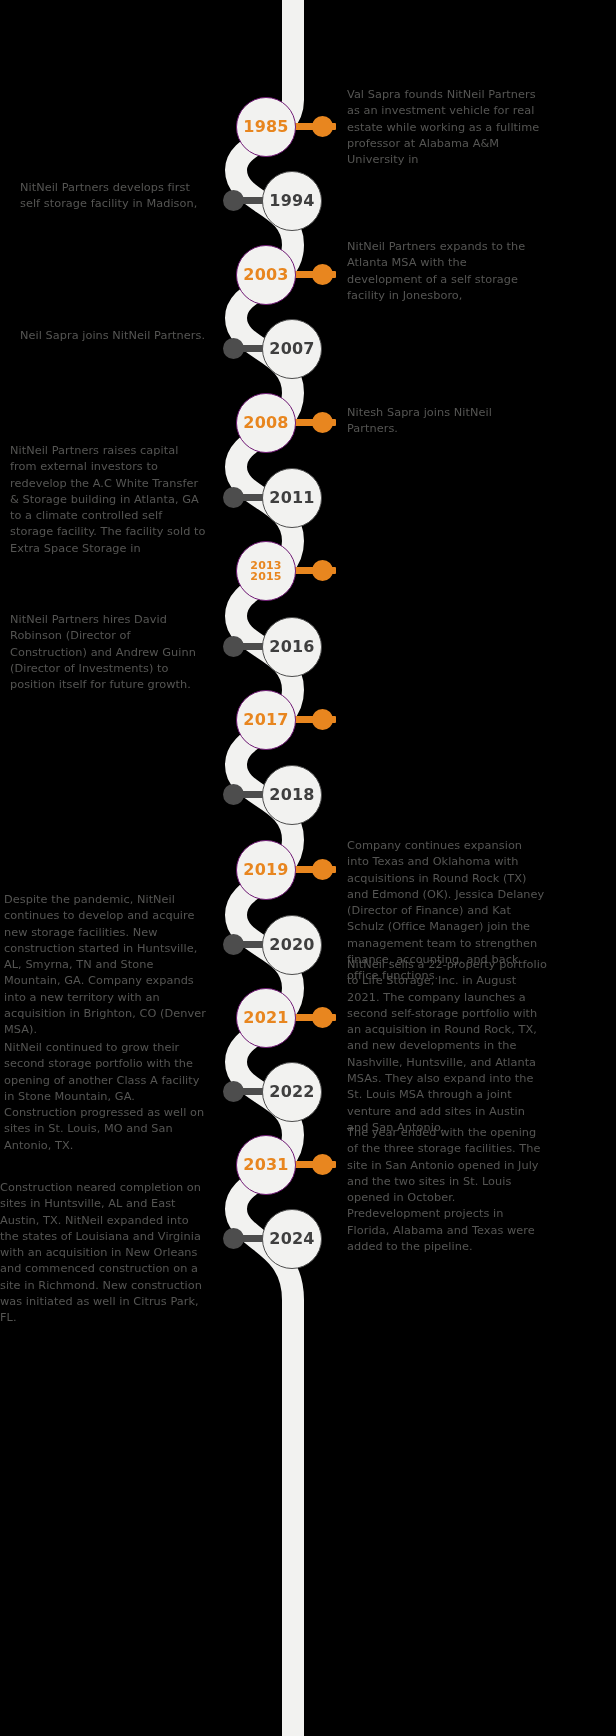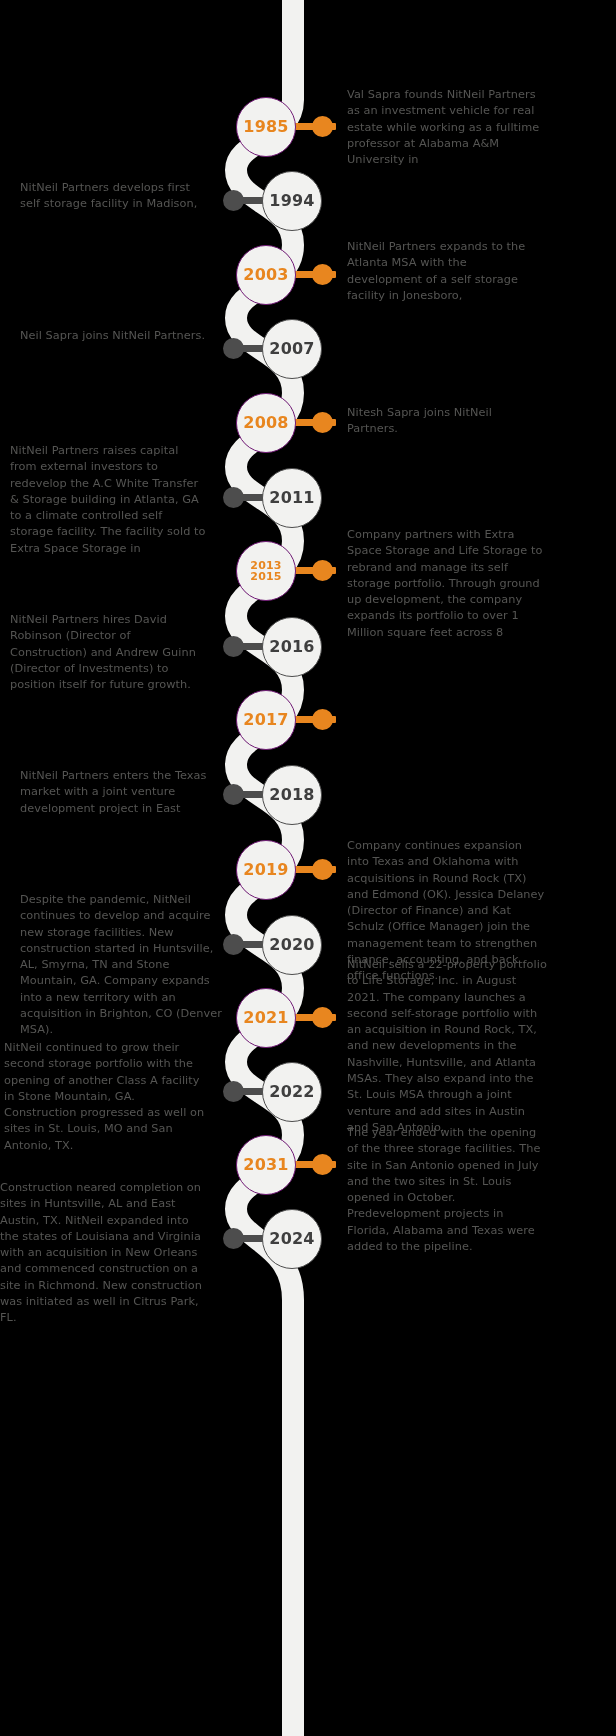--- a/index.html
+++ b/index.html
@@ -109,55 +109,53 @@
     <span class="yr">2011</span>
   </div>
   <div class="blurb left" style="left:10px;top:443px;width:198px;">NitNeil Partners raises capital from external investors to redevelop the A.C White Transfer &amp; Storage building in Atlanta, GA to a climate controlled self storage facility.  The facility sold to Extra Space Storage in</div>
 
   <div class="stalk" style="left:294px;top:567px;width:42px;"></div>
   <div class="knob" style="left:312px;top:560px;"></div>
   <div class="node dual" style="left:236px;top:541px;">
     <span class="yr">2013</span>
     <span class="yr">2015</span>
   </div>
-  <div class="blurb right" style="left:347px;top:527px;width:200px;">Company partners with Extra Space Storage and Life Storage to rebrand and manage its self storage portfolio. Through ground up development, the company expands its portfolio to over 1 Million square feet across 8</div>
 
   <div class="stalk grey" style="left:226px;top:643px;width:42px;"></div>
   <div class="knob grey" style="left:223px;top:636px;"></div>
   <div class="node grey" style="left:262px;top:617px;">
     <span class="yr">2016</span>
   </div>
   <div class="blurb left" style="left:10px;top:612px;width:198px;">NitNeil Partners hires David Robinson (Director of Construction) and Andrew Guinn (Director of Investments) to position itself for future growth.</div>
 
   <div class="stalk" style="left:294px;top:716px;width:42px;"></div>
   <div class="knob" style="left:312px;top:709px;"></div>
   <div class="node" style="left:236px;top:690px;">
     <span class="yr">2017</span>
   </div>
 
   <div class="stalk grey" style="left:226px;top:791px;width:42px;"></div>
   <div class="knob grey" style="left:223px;top:784px;"></div>
   <div class="node grey" style="left:262px;top:765px;">
     <span class="yr">2018</span>
   </div>
-  <div class="blurb left" style="left:20px;top:768px;width:188px;">NitNeil Partners enters the Texas market with a joint venture development project in East</div>
 
   <div class="stalk" style="left:294px;top:866px;width:42px;"></div>
   <div class="knob" style="left:312px;top:859px;"></div>
   <div class="node" style="left:236px;top:840px;">
     <span class="yr">2019</span>
   </div>
   <div class="blurb right" style="left:347px;top:838px;width:200px;">Company continues expansion into Texas and Oklahoma with acquisitions in Round Rock (TX) and Edmond (OK).  Jessica Delaney (Director of Finance) and Kat Schulz (Office Manager) join the management team to strengthen finance, accounting, and back office functions.</div>
 
   <div class="stalk grey" style="left:226px;top:941px;width:42px;"></div>
   <div class="knob grey" style="left:223px;top:934px;"></div>
   <div class="node grey" style="left:262px;top:915px;">
     <span class="yr">2020</span>
   </div>
-  <div class="blurb left" style="left:20px;top:892px;width:204px;">Despite the pandemic, NitNeil continues to develop and acquire new storage facilities.  New construction started in Huntsville, AL, Smyrna, TN and Stone Mountain, GA.   Company expands into a new territory with an acquisition in Brighton, CO (Denver MSA).</div>
+  <div class="blurb left" style="left:4px;top:892px;width:204px;">Despite the pandemic, NitNeil continues to develop and acquire new storage facilities.  New construction started in Huntsville, AL, Smyrna, TN and Stone Mountain, GA.   Company expands into a new territory with an acquisition in Brighton, CO (Denver MSA).</div>
 
   <div class="stalk" style="left:294px;top:1014px;width:42px;"></div>
   <div class="knob" style="left:312px;top:1007px;"></div>
   <div class="node" style="left:236px;top:988px;">
     <span class="yr">2021</span>
   </div>
   <div class="blurb right" style="left:347px;top:957px;width:200px;">NitNeil sells a 22-property portfolio to Life Storage, Inc. in August 2021. The company launches a second self-storage portfolio with an acquisition in Round Rock, TX, and new developments in the Nashville, Huntsville, and Atlanta MSAs. They also expand into the St. Louis MSA through a joint venture and add sites in Austin and San Antonio.</div>
 
   <div class="stalk grey" style="left:226px;top:1088px;width:42px;"></div>
   <div class="knob grey" style="left:223px;top:1081px;"></div>

